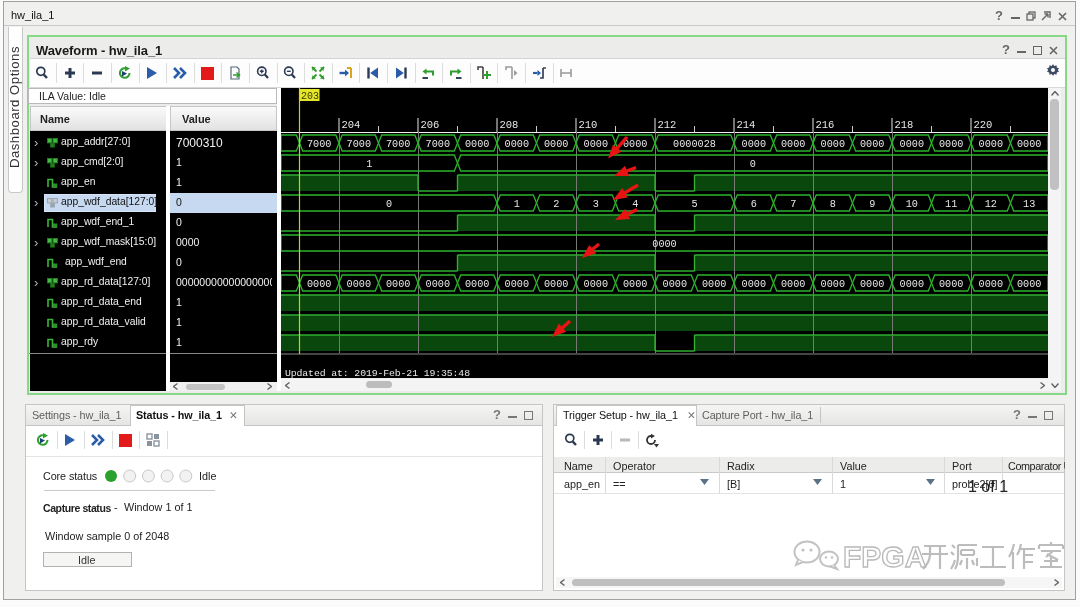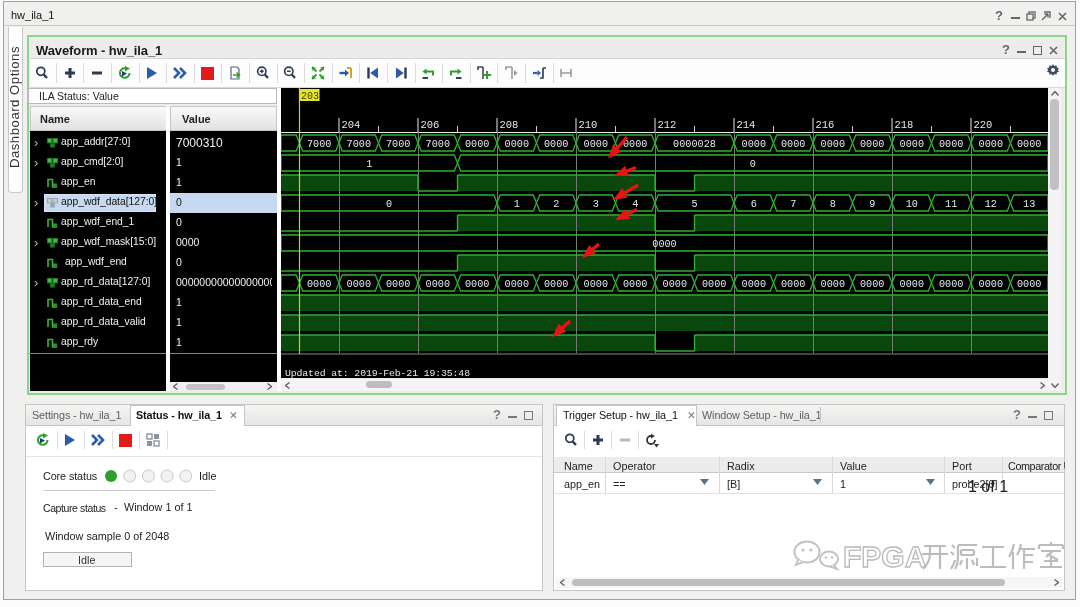--- a/index.html
+++ b/index.html
@@ -141,21 +141,21 @@
 <div class="abs" style="left:552.6px;top:63px;width:1px;height:20px;background:#dcdcdc"></div>
 <svg class="abs" style="left:559.4px;top:67px" width="14" height="12" viewBox="0 0 14 12">
     <path d="M2 2 V10 M12 2 V10 M2 6 H12" fill="none" stroke="#9a9a9a" stroke-width="1.6"></path>
   </svg>
 <svg class="abs" style="left:1046px;top:63px" width="14" height="14" viewBox="0 0 14 14">
     <path d="M7 1 L8.2 3 L10.5 2.2 L10.8 4.6 L13 5.2 L11.8 7 L13 8.8 L10.8 9.4 L10.5 11.8 L8.2 11 L7 13 L5.8 11 L3.5 11.8 L3.2 9.4 L1 8.8 L2.2 7 L1 5.2 L3.2 4.6 L3.5 2.2 L5.8 3 Z" fill="#3b4c63"></path>
     <circle cx="7" cy="7" r="2" fill="#fdfdfd"></circle>
   </svg>
 
 <div class="abs" style="left:28px;top:87.5px;width:249px;height:16px;background:#fff;border:1px solid #b9b9b9"></div>
-<div class="abs" style="left:39px;top:90px;font-size:10.5px;color:#222">ILA Status: Value</div>
+<div class="abs" style="left:39px;top:90px;font-size:10.5px;color:#222">ILA Value: Idle</div>
 
 <div class="abs" style="left:29.5px;top:106px;width:137px;height:25px;background:linear-gradient(#fafafa,#e2e2e2);border:1px solid #c6c6c6"></div>
 <div class="abs" style="left:170px;top:106px;width:107px;height:25px;background:linear-gradient(#fafafa,#e2e2e2);border:1px solid #c6c6c6"></div>
 <div class="abs" style="left:40px;top:112.5px;font-size:11px;font-weight:bold;color:#222">Name</div>
 <div class="abs" style="left:182px;top:112.5px;font-size:11px;font-weight:bold;color:#222">Value</div>
 
 <div class="abs" style="left:166px;top:106px;width:4px;height:285px;background:#fff"></div>
 <div class="abs" style="left:277px;top:88px;width:4px;height:303px;background:#fff"></div>
 
 <div class="abs" style="left:29.5px;top:131px;width:136.5px;height:260px;background:#000"></div>
@@ -516,33 +516,33 @@
 <div class="abs" style="left:43px;top:469.5px;font-size:10.8px;font-weight:normal;color:#222;letter-spacing:-0.1px">Core status</div>
 <svg class="abs" style="left:104px;top:469px" width="95" height="14" viewBox="0 0 95 14">
 <circle cx="7" cy="7" r="6" fill="#2ca02c"></circle>
 <circle cx="25.7" cy="7" r="6" fill="#f2f2f2" stroke="#c9c9c9"></circle>
 <circle cx="44.4" cy="7" r="6" fill="#f2f2f2" stroke="#c9c9c9"></circle>
 <circle cx="63.1" cy="7" r="6" fill="#f2f2f2" stroke="#c9c9c9"></circle>
 <circle cx="81.8" cy="7" r="6" fill="#f2f2f2" stroke="#c9c9c9"></circle>
 </svg>
 <div class="abs" style="left:199px;top:470px;font-size:10.8px;color:#222">Idle</div>
 <div class="abs" style="left:44px;top:490px;width:171px;height:1px;background:#c9c9c9"></div>
-<div class="abs" style="left:43px;top:501.5px;font-size:10.5px;font-weight:normal;color:#222;letter-spacing:-0.4px">Capture status</div>
+<div class="abs" style="left:43px;top:501.5px;font-size:10.5px;font-weight:bold;color:#222;letter-spacing:-0.4px">Capture status</div>
 <div class="abs" style="left:114px;top:501px;font-size:10.8px;color:#222">-</div>
 <div class="abs" style="left:124px;top:501px;font-size:10.8px;color:#222">Window 1 of 1</div>
 <div class="abs" style="left:45px;top:529.5px;font-size:10.8px;color:#222">Window sample 0 of 2048</div>
 <div class="abs" style="left:42.5px;top:551.5px;width:89px;height:15px;background:#f5f5f4;border:1px solid #b2b2b2"></div>
 <div class="abs" style="left:78px;top:553.5px;font-size:10.8px;color:#333">Idle</div>
 
 <div class="abs" style="left:553px;top:404px;width:512px;height:187px;background:#fff;border:1px solid #c5c5c5"></div>
 <div class="abs" style="left:553px;top:404px;width:512px;height:22px;background:linear-gradient(#f5f5f3,#e5e5e3);border:1px solid #c5c5c5"></div>
 <div class="abs" style="left:556px;top:404px;width:141px;height:22px;background:#fff;border:1px solid #c5c5c5;border-top:2px solid #c5c5c5;border-bottom:none"></div>
 <div class="abs tabtxt" style="left:563px;top:409px;font-weight:normal;color:#111">Trigger Setup - hw_ila_1</div>
 <div class="abs" style="left:687px;top:408.5px;font-size:10.5px;color:#777">✕</div>
-<div class="abs tabtxt" style="left:702px;top:409px;color:#5f5f5f">Window Setup - hw_ila_1</div>
+<div class="abs tabtxt" style="left:702px;top:409px;color:#5f5f5f">Capture Port - hw_ila_1</div>
 <div class="abs" style="left:820px;top:407px;width:1px;height:16px;background:#c5c5c5"></div>
 <div class="abs" style="left:1013px;top:407px;font-size:13px;font-weight:bold;color:#777">?</div>
 <div class="abs" style="left:1028.0px;top:416px;width:9px;height:2px;background:#777"></div>
 <div class="abs" style="left:1043.5px;top:410.5px;width:9px;height:9px;border:1.5px solid #777;box-sizing:border-box"></div>
 <svg class="abs" style="left:563.5px;top:433px" width="14" height="14" viewBox="0 0 14 14">
     <circle cx="5.8" cy="5.3" r="4" fill="none" stroke="#2b3a52" stroke-width="1.7"></circle>
     <line x1="8.8" y1="8.6" x2="12" y2="12" stroke="#2b3a52" stroke-width="2.4"></line>
   </svg>
 <svg class="abs" style="left:591.5px;top:434px" width="12" height="12" viewBox="0 0 12 12">
     <path d="M6 1 V11 M1 6 H11" stroke="#2b3a52" stroke-width="3"></path>

